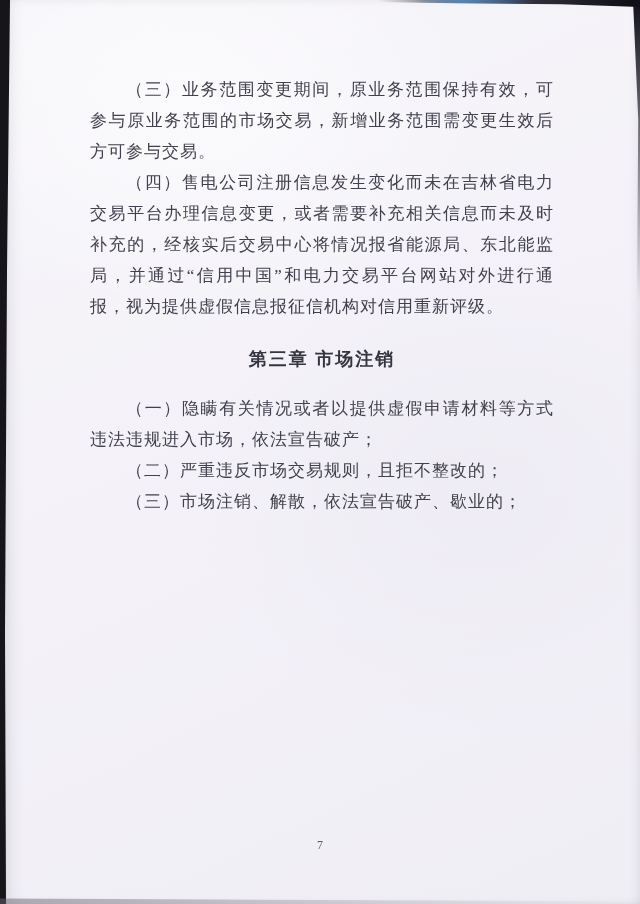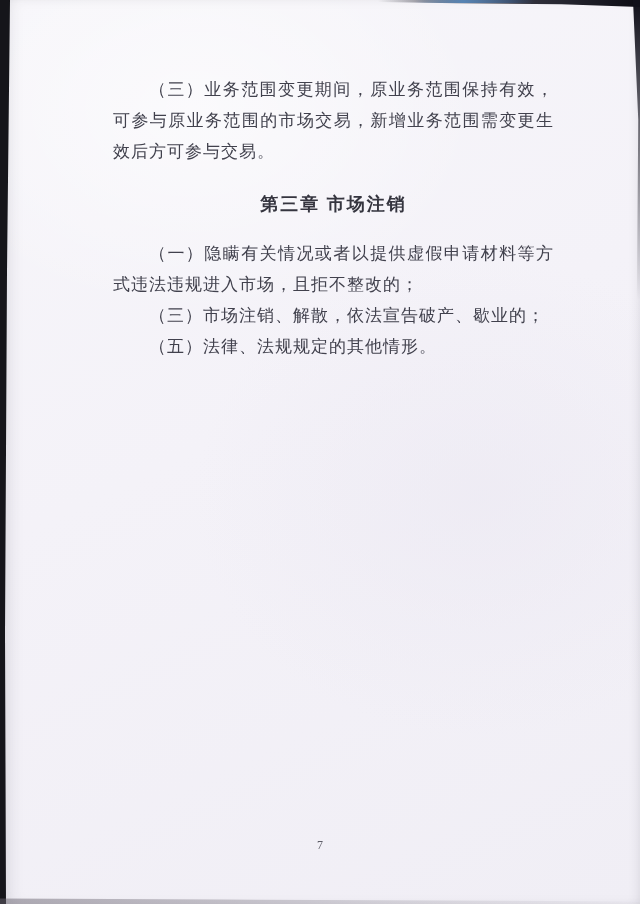--- a/index.html
+++ b/index.html
@@ -45,21 +45,21 @@
   }
   .edge-bottom {
     position: absolute; bottom: 0; left: 0; right: 0; height: 8px;
     background: linear-gradient(to right, rgba(105,100,112,0.5), rgba(105,100,112,0.28) 45%, rgba(105,100,112,0.1) 80%, rgba(105,100,112,0.02));
     clip-path: polygon(0 30%, 35% 45%, 70% 55%, 100% 70%, 100% 100%, 0 100%);
   }
   
   .doc-body {
     position: absolute;
     left: 0; top: 0; right: 0;
-    padding: 74px 86px 0 113px;
+    padding: 74px 86px 0 90px;
     color: #41414d;
     font-size: 17px;
     line-height: 31px;
     letter-spacing: 1px;
     text-align: justify;
   }
   .doc-body p { margin: 0; text-indent: 36px; }
   .para-lead {
     font-weight: bold;
     color: #35353f;
@@ -90,24 +90,25 @@
 
 <div class="scan-page">
   <div class="edge-left"></div>
   <div class="edge-top"></div>
   <div class="edge-top-tint"></div>
   <div class="edge-right"></div>
   <div class="edge-bottom"></div>
 
   <main class="doc-body">
     <p>（三）业务范围变更期间，原业务范围保持有效，可参与原业务范围的市场交易，新增业务范围需变更生效后方可参与交易。</p>
+    <p>（四）售电公司注册信息发生变化而未在吉林省电力交易平台办理信息变更，或者需要补充相关信息而未及时补充的，经核实后交易中心将情况报省能源局、东北能监局，并通过“信用中国”和电力交易平台网站对外进行通报，视为提供虚假信息报征信机构对信用重新评级。</p>
 
     <h2 class="chapter-heading">第三章 市场注销</h2>
 
 
-    <p>（一）隐瞒有关情况或者以提供虚假申请材料等方式违法违规进入市场，且拒不整改的；</p>
+    <p>（一）隐瞒有关情况或者以提供虚假申请材料等方式违法违规进入市场，依法宣告破产；</p>
+    <p>（二）严重违反市场交易规则，且拒不整改的；</p>
     <p>（三）市场注销、解散，依法宣告破产、歇业的；</p>
-    <p>（五）法律、法规规定的其他情形。</p>
 
   </main>
 
   <footer class="page-footer">7</footer>
 </div>
 
 </body></html>

